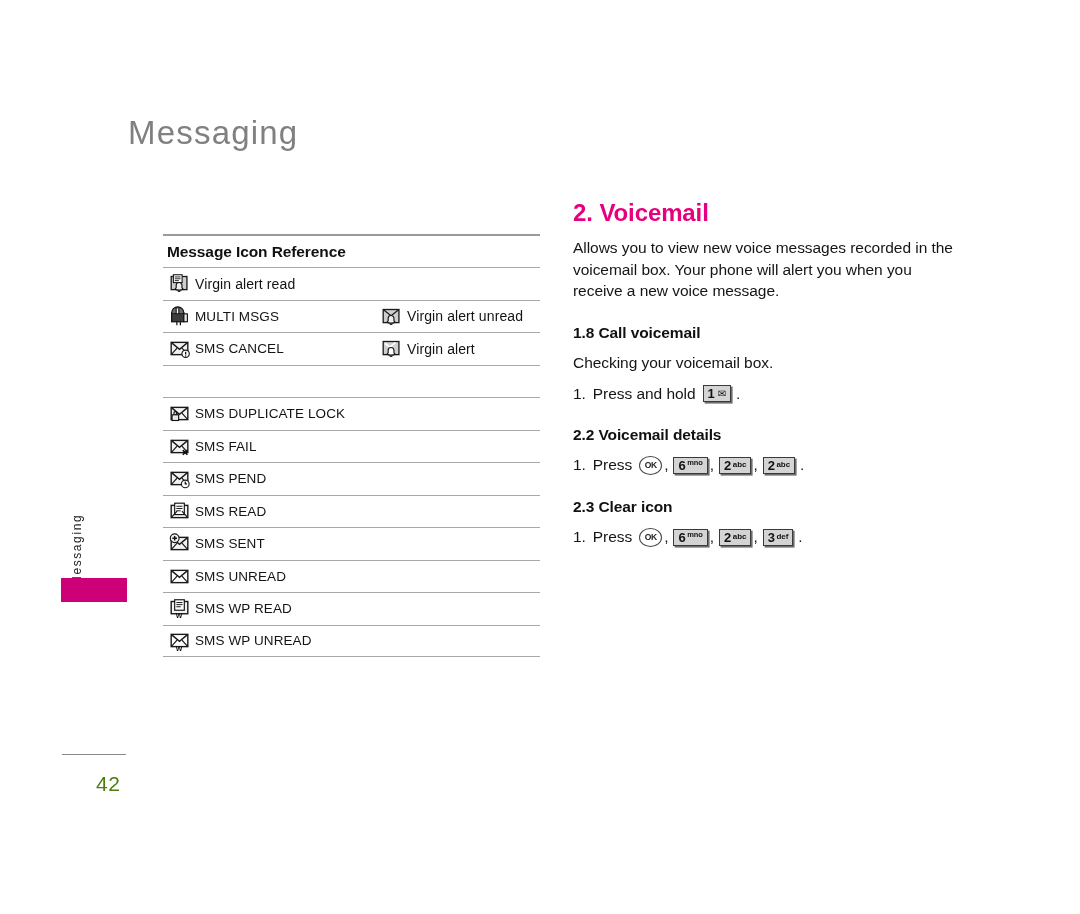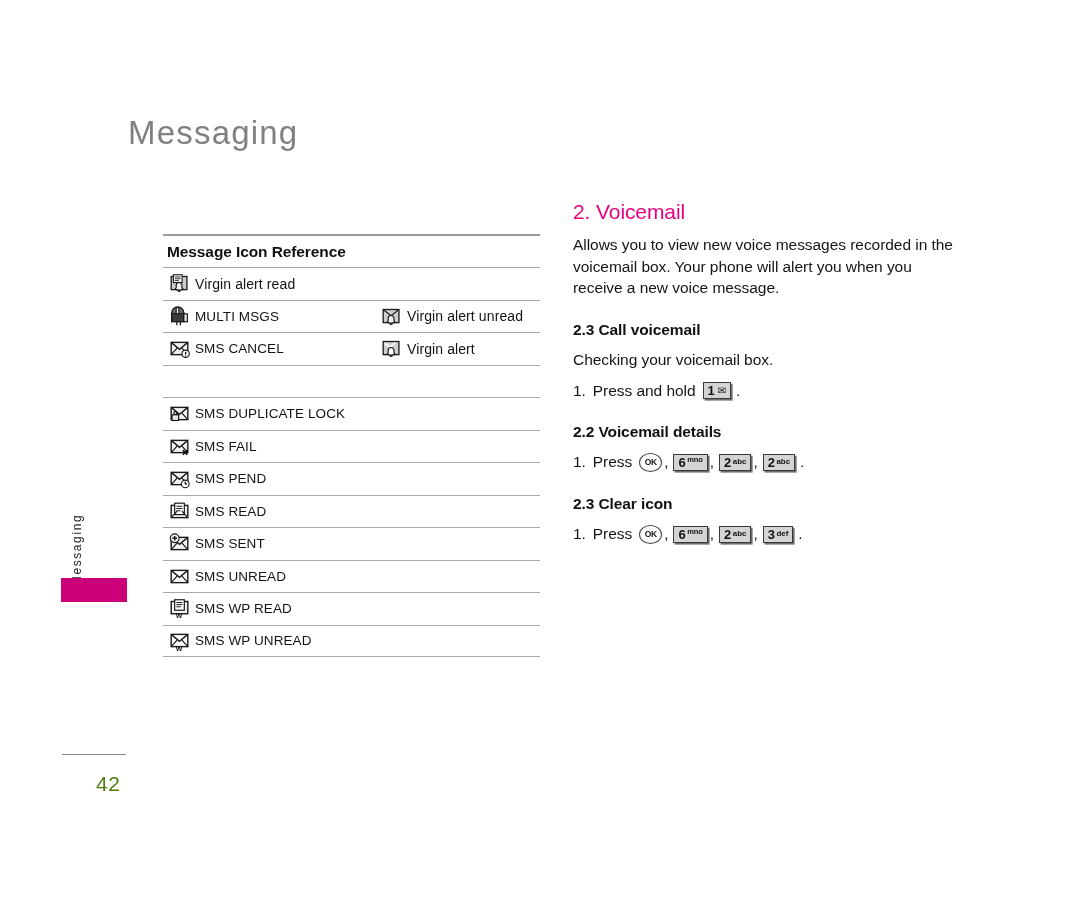--- a/index.html
+++ b/index.html
@@ -131,22 +131,22 @@
 
   
   .article {
     position: absolute;
     left: 573px;
     top: 200px;
     width: 380px;
   }
   .h-section {
     color: #e6007e;
-    font-size: 21px;
-    font-weight: normal;
+    font-size: 24px;
+    font-weight: bold;
     letter-spacing: -0.1px;
     margin: 0 0 11px 0;
     line-height: 1.1;
   }
   .body-text {
     font-size: 15.5px;
     line-height: 21.5px;
     color: #151515;
     margin: 0 0 22px 0;
     letter-spacing: -0.05px;
@@ -435,21 +435,21 @@
         </div>
         <div class="cell cell-right"></div>
       </div>
     </div>
 </div>
 
 <div class="article">
   <h2 class="h-section">2. Voicemail</h2>
   <p class="body-text">Allows you to view new voice messages recorded in the voicemail box. Your phone will alert you when you receive a new voice message.</p>
   <div id="article-sections">
-      <h3 class="h-sub">2.3 Call voicemail</h3>
+      <h3 class="h-sub">1.8 Call voicemail</h3>
       <p class="lead-text">Checking your voicemail box.</p>
       <div class="step">
         <span class="step-num">1.</span>
         <span class="step-verb">Press and hold</span>
         <span class="keycap">
           <span class="k-digit">1</span>
           <span class="k-env">✉</span>
         </span>
         <span class="step-period">.</span>
       </div>

